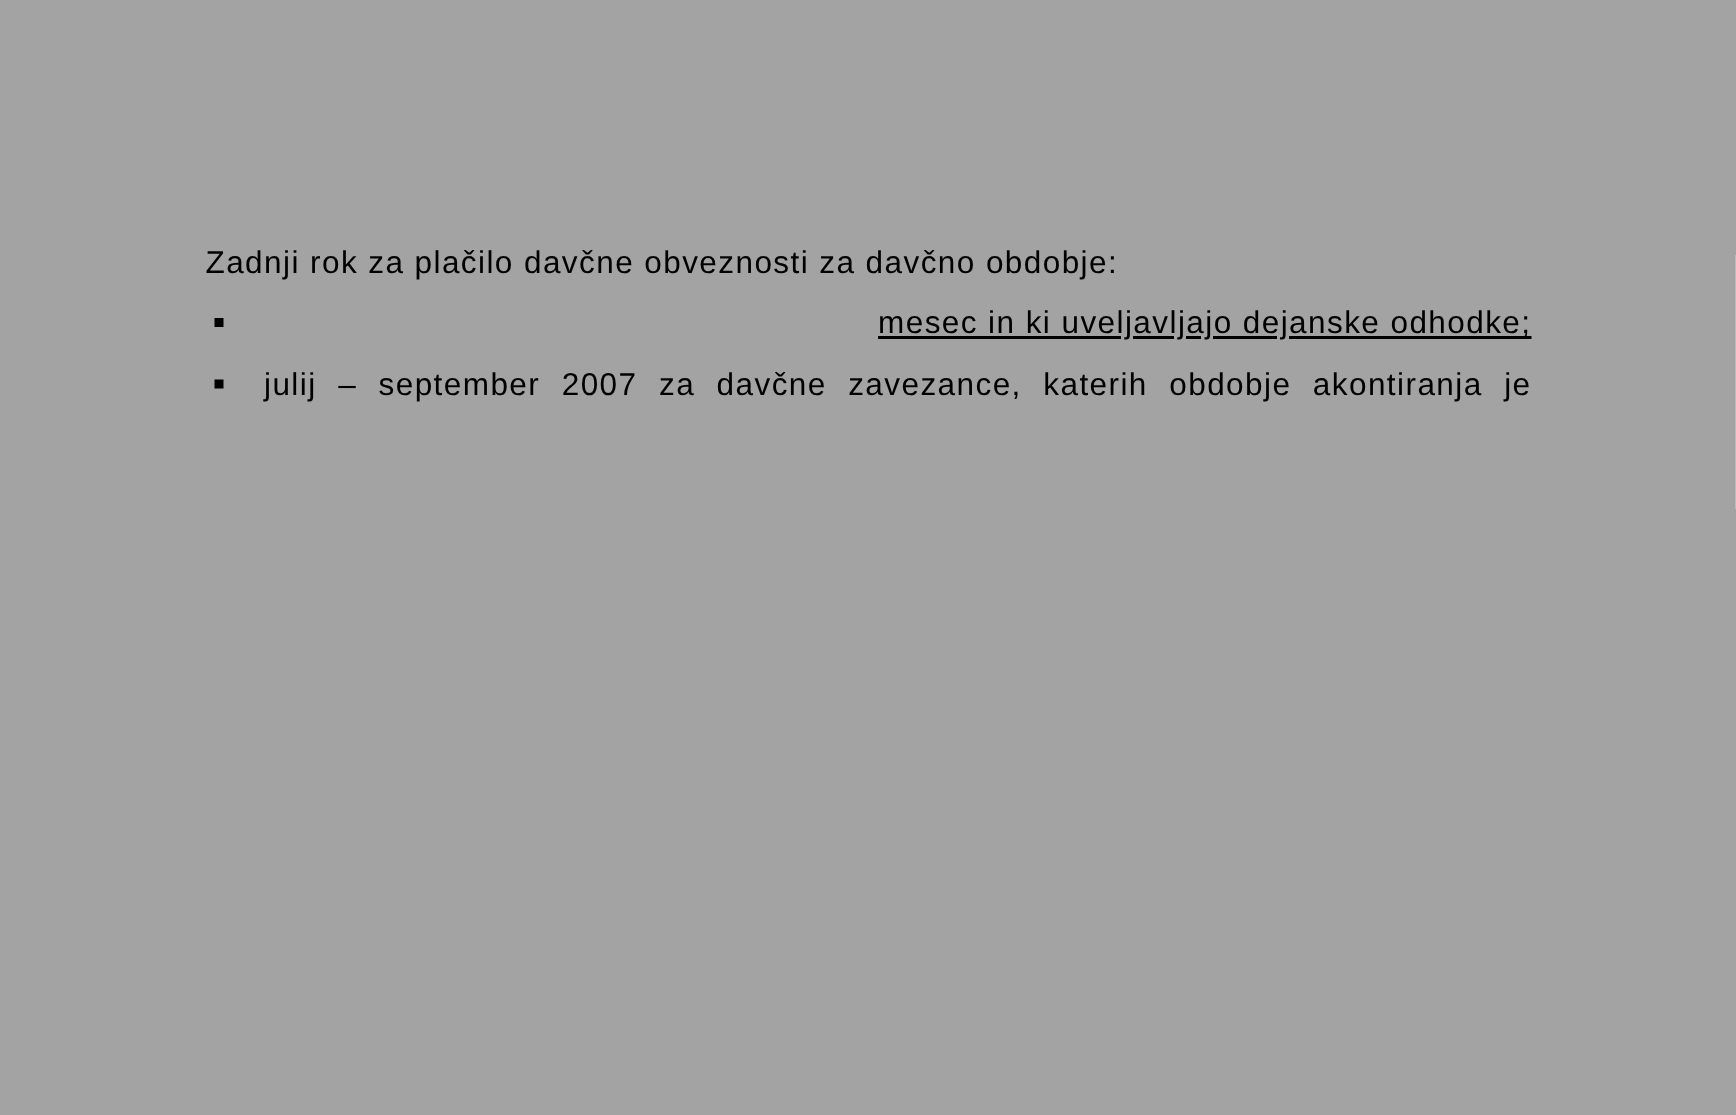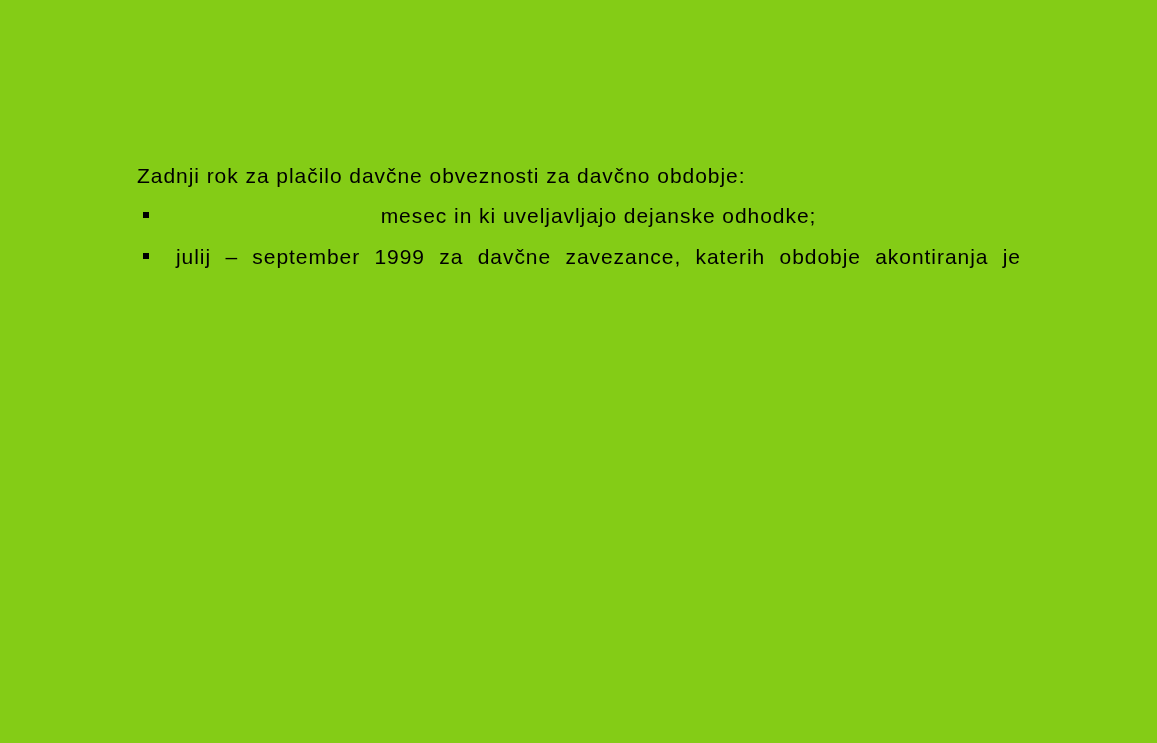--- a/index.html
+++ b/index.html
@@ -10,21 +10,21 @@
     width: 1157px;
     height: 743px;
     background: #ffffff;
     position: relative;
     overflow: hidden;
     font-family: "Liberation Sans", "DejaVu Sans", sans-serif;
   }
   .page {
     position: absolute;
     inset: 0;
-    background: #84cc16;
+    background: #a3a3a3;
   }
   .text-block {
     position: absolute;
     left: 137px;
     top: 156px;
     width: 884px;
     color: #000000;
     font-size: 21px;
     line-height: 40.4px;
     letter-spacing: 0.95px;
@@ -52,22 +52,23 @@
   }
   .bullet-lines {
     flex: 1 1 auto;
     min-width: 0;
   }
   .line-justified {
     text-align: justify;
     text-align-last: justify;
   }
   .line-left {
-    text-align: center;
+    text-align: right;
     white-space: nowrap;
+    text-decoration: underline;
   }
 </style>
 </head>
 <body>
 
 <div class="page">
   <div class="text-block">
 
     <div class="intro">Zadnji rok za plačilo davčne obveznosti za davčno obdobje:</div>
 
@@ -78,18 +79,18 @@
       <div class="bullet-lines">
         <div class="line-left">mesec in ki uveljavljajo dejanske odhodke;</div>
       </div>
     </div>
 
     <div class="bullet">
       <div class="bullet-marker-cell">
         <span class="bullet-square"></span>
       </div>
       <div class="bullet-lines">
-        <div class="line-justified">julij – september 1999 za davčne zavezance, katerih obdobje akontiranja je</div>
+        <div class="line-justified">julij – september 2007 za davčne zavezance, katerih obdobje akontiranja je</div>
       </div>
     </div>
 
   </div>
 </div>
 
 </body></html>

